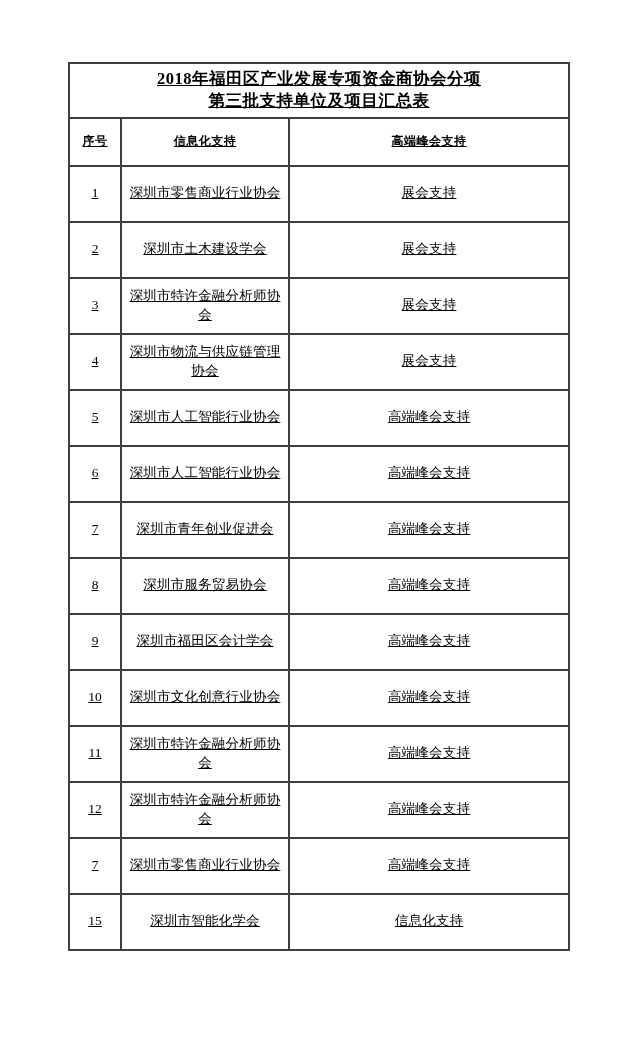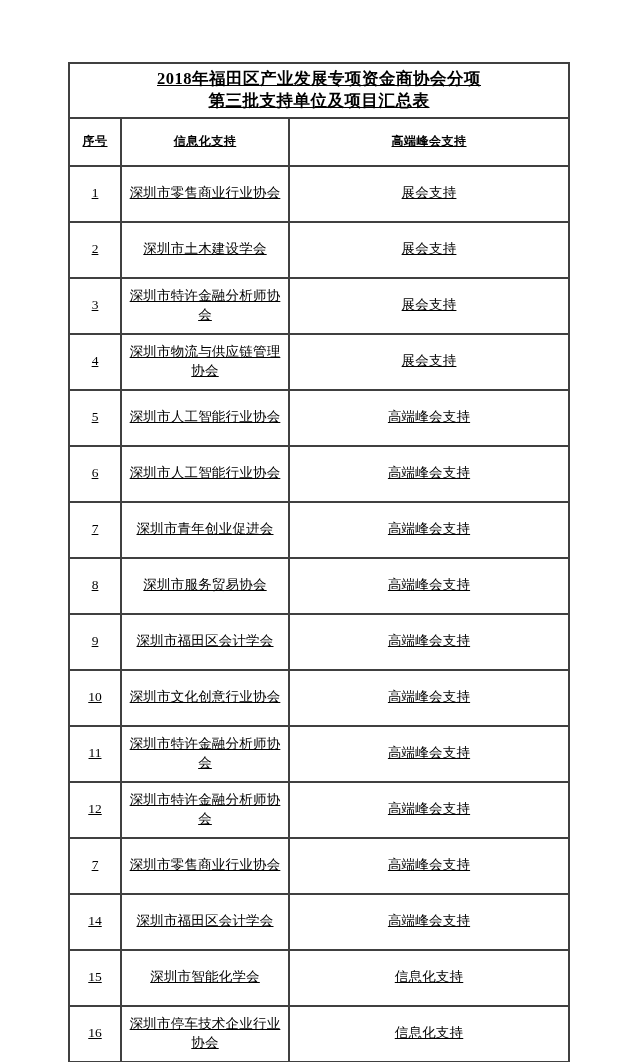--- a/index.html
+++ b/index.html
@@ -166,30 +166,20 @@
           <td class="cell-no">12</td>
           <td class="cell-unit">深圳市特许金融分析师协会</td>
           <td class="cell-cat">高端峰会支持</td>
         </tr>
         <tr class="body-row">
           <td class="cell-no">7</td>
           <td class="cell-unit">深圳市零售商业行业协会</td>
           <td class="cell-cat">高端峰会支持</td>
         </tr>
         <tr class="body-row">
-          <td class="cell-no">14</td>
-          <td class="cell-unit">深圳市福田区会计学会</td>
-          <td class="cell-cat">高端峰会支持</td>
-        </tr>
-        <tr class="body-row">
           <td class="cell-no">15</td>
           <td class="cell-unit">深圳市智能化学会</td>
-          <td class="cell-cat">信息化支持</td>
-        </tr>
-        <tr class="body-row">
-          <td class="cell-no">16</td>
-          <td class="cell-unit">深圳市停车技术企业行业协会</td>
           <td class="cell-cat">信息化支持</td>
         </tr>
       </tbody>
     </table>
   </div>
 </div>
 
 </body></html>

